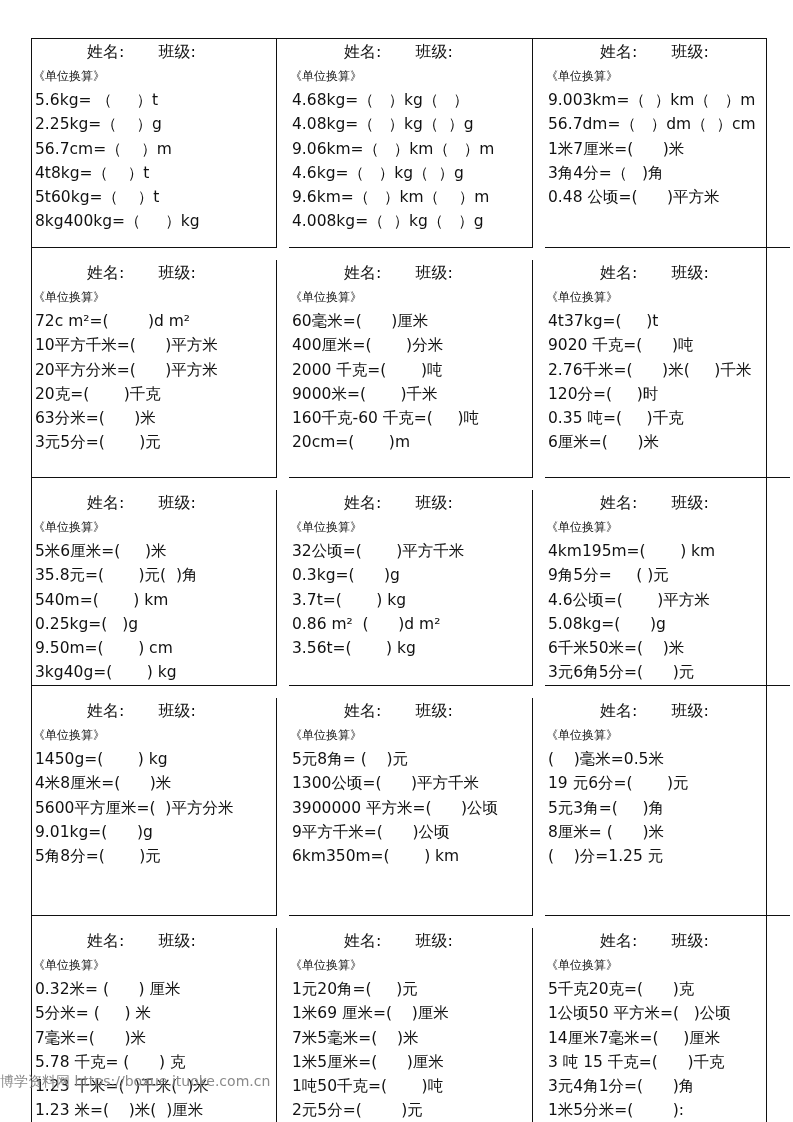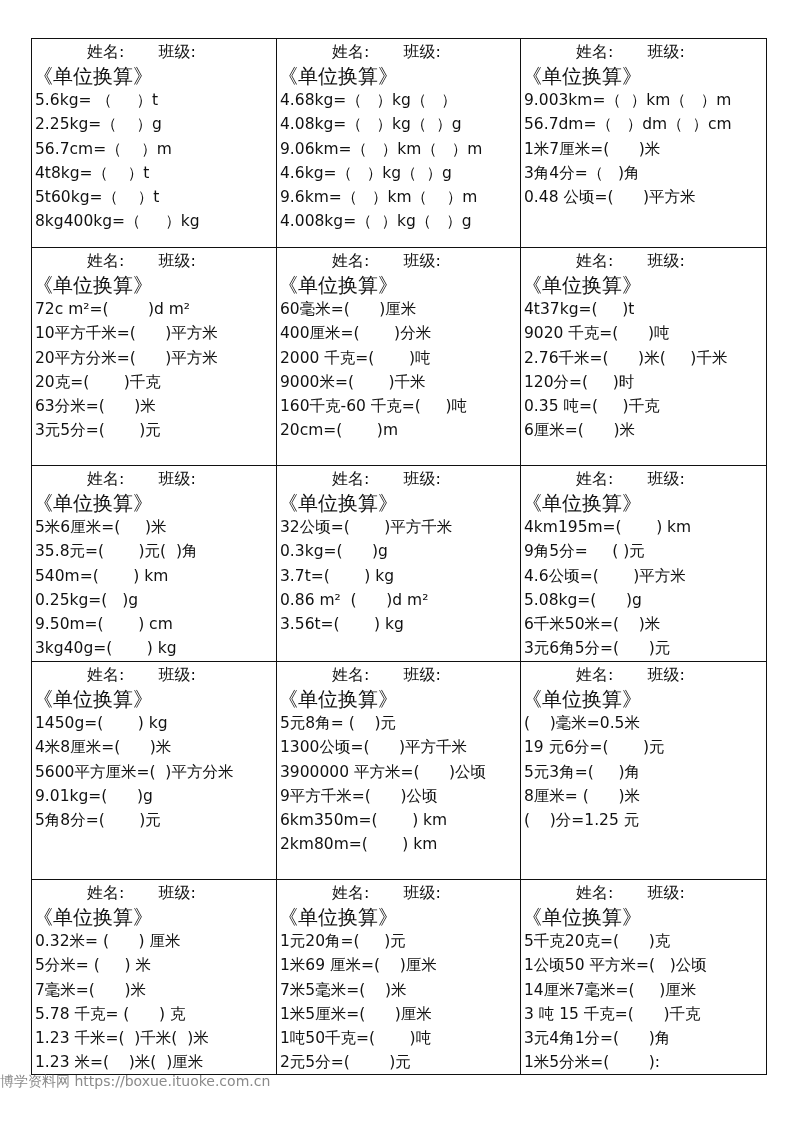--- a/index.html
+++ b/index.html
@@ -1,26 +1,26 @@
 <!DOCTYPE html>
 <html><head>
   <meta charset="utf-8">
   <style>
     html, body { margin: 0; padding: 0; background: #ffffff; }
     body { width: 793px; height: 1122px; position: relative; overflow: hidden;
            font-family: "DejaVu Sans", "Liberation Sans", sans-serif; color: #111; }
     .sheet { position: absolute; left: 31px; top: 38px; width: 734px; border: 1.5px solid #111;
-             display: grid; grid-template-columns: 245px 244px 245px; }
+             display: grid; grid-template-columns: 245px 244px 245px; gap: 12px; }
     .cell { border-right: 1.5px solid #111; border-bottom: 1.5px solid #111; box-sizing: border-box;
             padding: 1px 0 0 3px; overflow: hidden; }
     .cell.c3 { border-right: none; }
     .cell.last-row { border-bottom: none; }
     .hdr { font-size: 16px; line-height: 24px; height: 24px; white-space: pre; padding-left: 52px; }
     .hdr .cls { margin-left: 34px; }
-    .ttl { font-size: 20px; line-height: 24px; height: 24px; margin-left: -2px; }
+    .ttl { font-size: 12px; line-height: 24px; height: 24px; margin-left: -2px; }
     .prob { font-size: 15.5px; line-height: 24.3px; white-space: pre-wrap; word-break: break-all; letter-spacing: 0px; }
     .footer { position: absolute; top: 1072px; left: 0; width: 793px; text-align: left;
               font-size: 14px; line-height: 18px; color: #8a8a8a;
               font-family: "DejaVu Sans", "Liberation Sans", sans-serif; }
   </style>
 </head>
 <body>
 
 <div class="sheet" id="sheet">
     <div class="cell c1" style="height: 209px;">
@@ -142,21 +142,20 @@
   </div>
     <div class="cell c2" style="height: 218px;">
     <div class="hdr"><span class="nm">姓名:</span><span class="cls">班级:</span></div>
     <div class="ttl">《单位换算》</div>
     <div class="probs">
         <div class="prob">5元8角= (    )元</div>
         <div class="prob">1300公顷=(      )平方千米</div>
         <div class="prob">3900000 平方米=(      )公顷</div>
         <div class="prob">9平方千米=(      )公顷</div>
         <div class="prob">6km350m=(       ) km</div>
-        <div class="prob">2km80m=(       ) km</div>
       </div>
   </div>
     <div class="cell c3" style="height: 218px;">
     <div class="hdr"><span class="nm">姓名:</span><span class="cls">班级:</span></div>
     <div class="ttl">《单位换算》</div>
     <div class="probs">
         <div class="prob">(    )毫米=0.5米</div>
         <div class="prob">19 元6分=(       )元</div>
         <div class="prob">5元3角=(     )角</div>
         <div class="prob">8厘米= (      )米</div>

